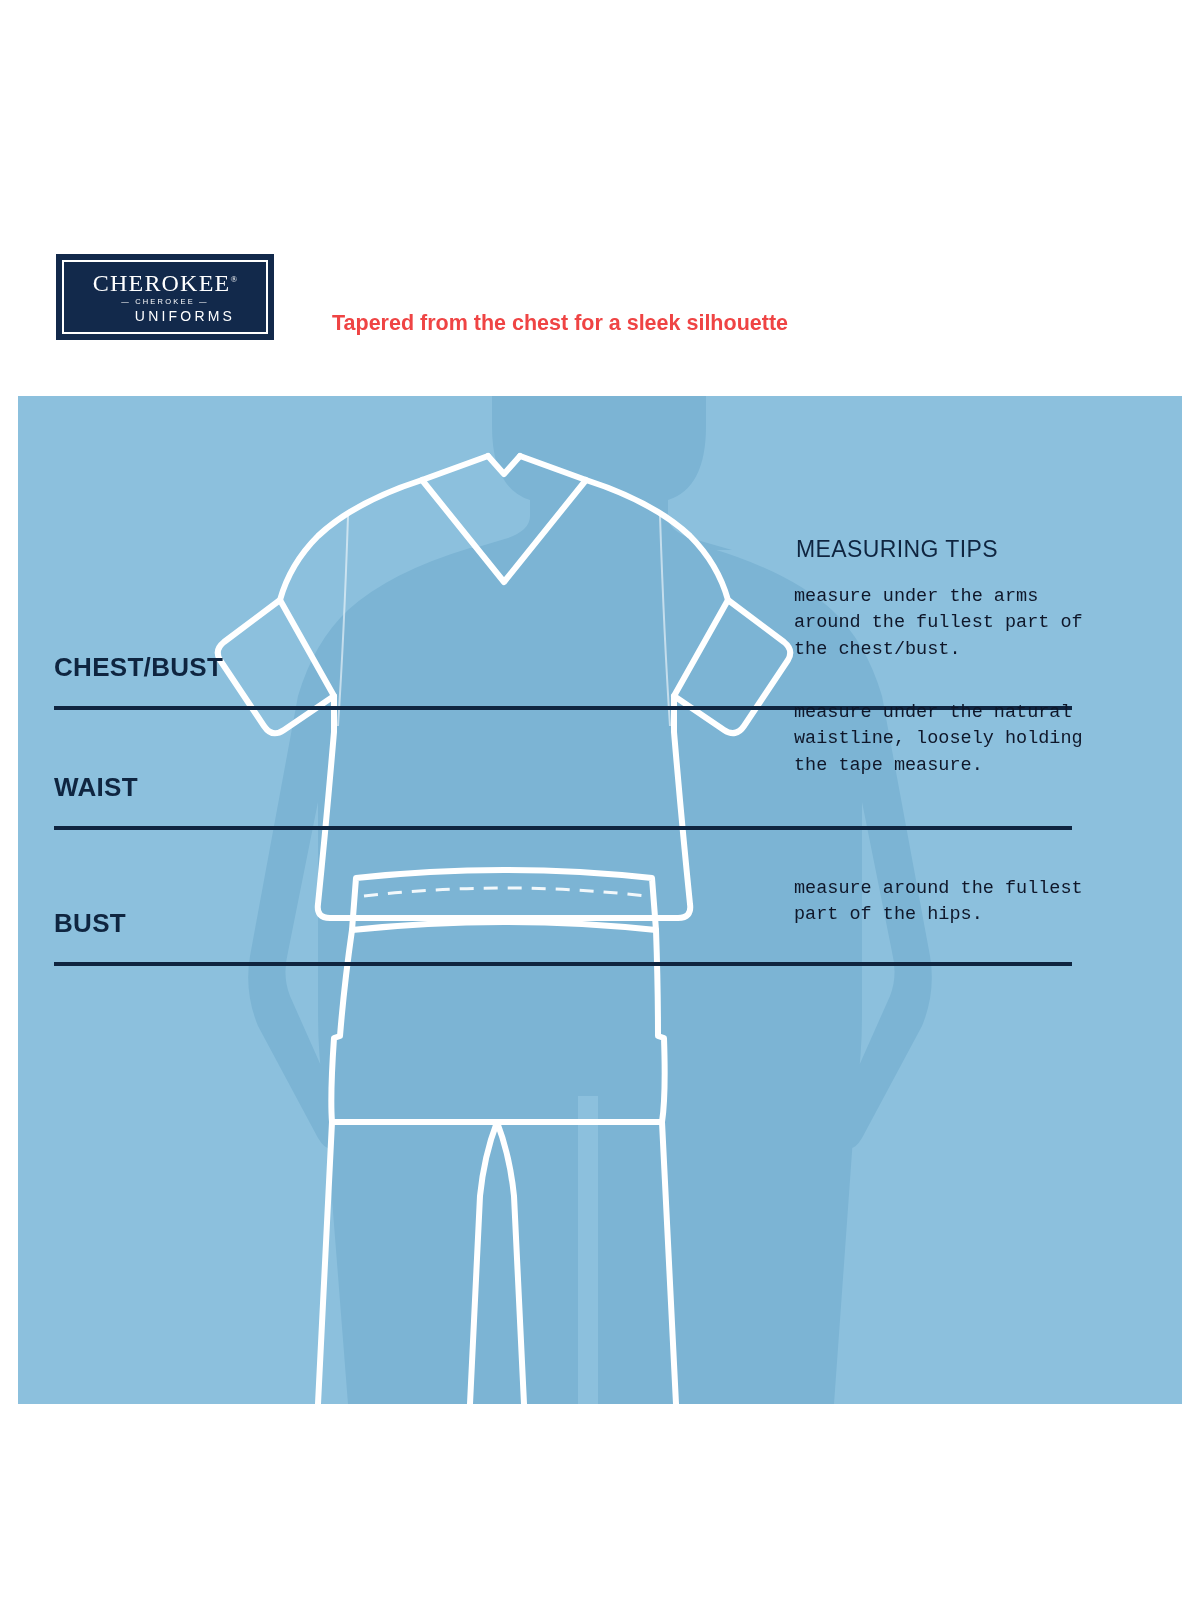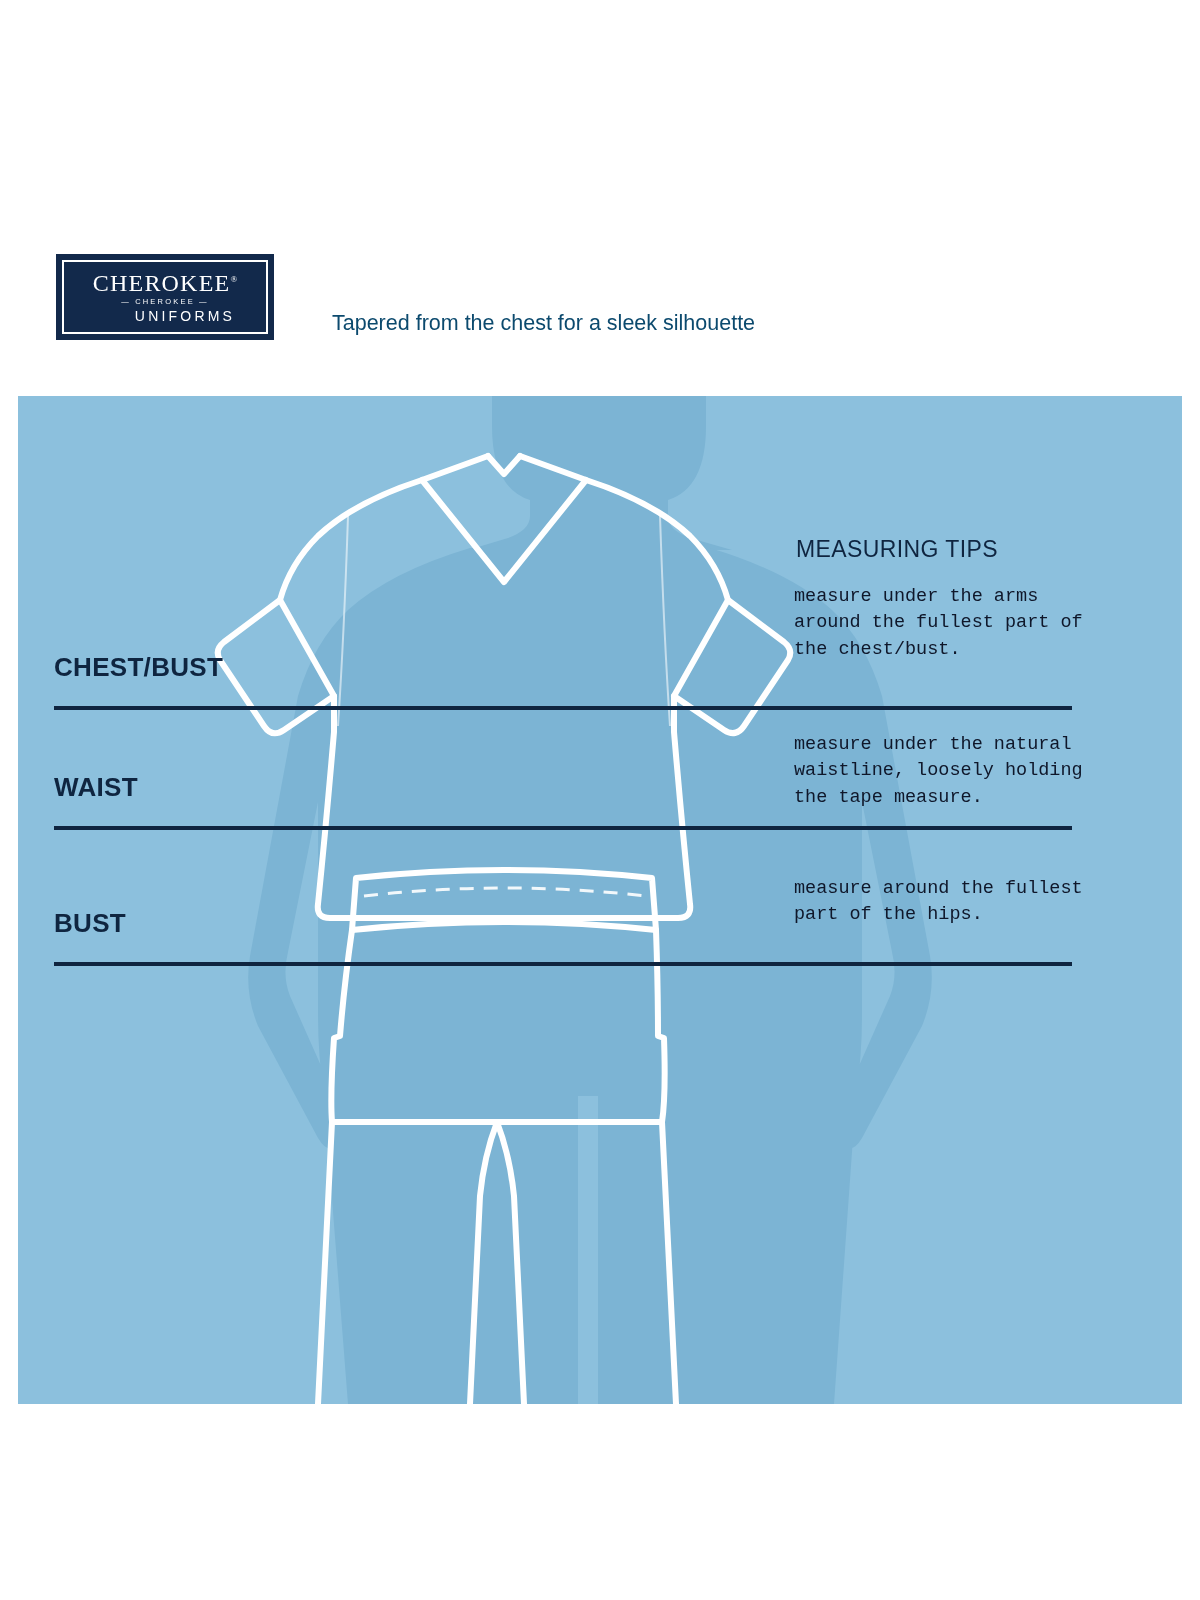--- a/index.html
+++ b/index.html
@@ -95,23 +95,23 @@
     font-size: 37px;
     font-weight: bold;
     letter-spacing: 0.4px;
     line-height: 1.1;
     white-space: nowrap;
   }
   .subtitle {
     position: absolute;
     left: 332px;
     top: 82px;
-    color: #0c4a6e;
+    color: #ef4444;
     font-size: 21.5px;
-    font-weight: normal;
+    font-weight: bold;
     line-height: 1.25;
     white-space: nowrap;
   }
 
   
   .panel {
     position: absolute;
     left: 18px;
     top: 396px;
     width: 1164px;
@@ -164,21 +164,21 @@
   .tip {
     position: absolute;
     left: 776px;
     width: 300px;
     color: #0f172a;
     font-size: 18.5px;
     line-height: 1.42;
     font-family: Liberation Mono, monospace;
   }
   #tip-0 { top: 188px; }
-  #tip-1 { top: 336px; }
+  #tip-1 { top: 304px; }
   #tip-2 { top: 480px; }
 </style>
 </head>
 <body>
 
 <div class="page">
 
   <div class="header">
 
     <div class="logo-box">

